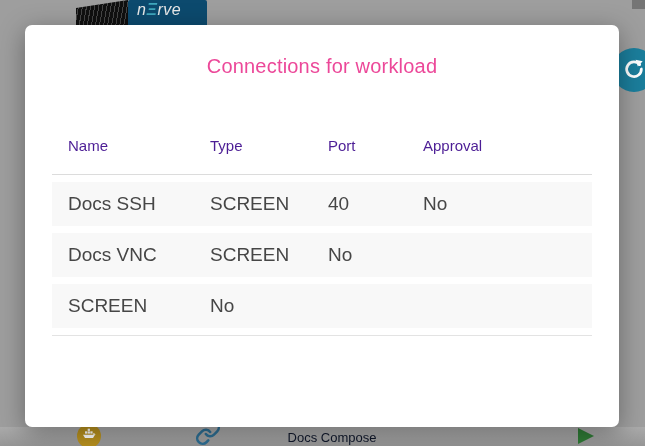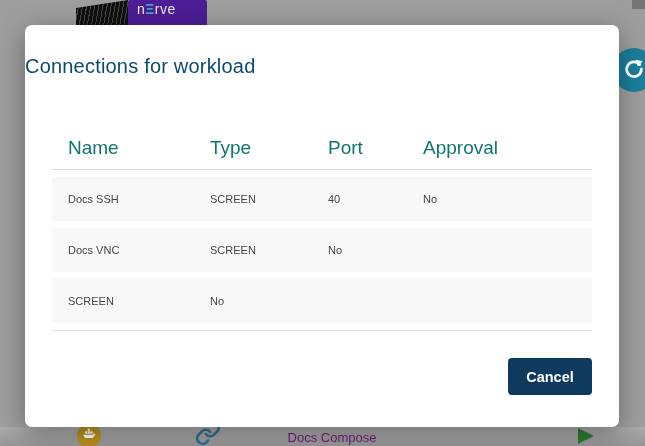--- a/index.html
+++ b/index.html
@@ -15,24 +15,24 @@
   .device {
     position:absolute; left:76px; top:0; width:131px; height:27px;
     display:flex;
   }
   .device-fins {
     width:52px; height:100%;
     background:repeating-linear-gradient(100deg,#101010 0 3px,#454545 3px 4px);
     clip-path:polygon(0 30%, 100% 0, 100% 100%, 0 100%);
   }
   .device-panel {
-    flex:1; background:#4c1d95; border-radius:2px;
+    flex:1; background:#0c4a6e; border-radius:2px;
     display:flex; align-items:flex-start; justify-content:flex-start;
     padding:4px 0 0 9px;
-    color:#e9e9e9; font-size:14px; letter-spacing:0.5px; line-height:11px;
+    color:#e9e9e9; font-size:16px; letter-spacing:0.5px; line-height:11px;font-style:italic;
   }
   .brand-xi { color:#3fa7bd; font-weight:700; }
   .corner-patch {
     position:absolute; right:0; top:0; width:13px; height:9px; background:#757575;
   }
   .refresh-fab {
     position:absolute; left:612px; top:48px; width:44px; height:44px;
     border-radius:50%; background:#1b7e9c;
     display:flex; align-items:center; justify-content:center;
     border:none; cursor:pointer;
@@ -45,51 +45,51 @@
   .docker-badge {
     position:absolute; left:77px; top:424px; width:24px; height:24px;
     border-radius:50%; background:#b8911f;
     display:flex; align-items:center; justify-content:center;
   }
   .link-btn {
     position:absolute; left:195px; top:420px; width:26px; height:26px;
     background:none; border:none; cursor:pointer; padding:0;
     color:#2d6e93;
   }
-  .row-text { position:absolute; top:430px; font-size:13px; color:#701a75; text-align:center; }
+  .row-text { position:absolute; top:430px; font-size:13px; color:#0f172a; text-align:center; }
   .row-text.name { left:262px; width:140px; }
   .row-text.version { left:431px; width:100px; }
   .play-btn {
     position:absolute; left:577px; top:428px; width:18px; height:16px;
     background:none; border:none; cursor:pointer; padding:0;
   }
 
   
   .modal {
     position:absolute; left:25px; top:25px; width:594px; height:402px;
     background:#ffffff; border-radius:7px;
     box-shadow:0 6px 26px rgba(0,0,0,0.35);
   }
   .modal-title {
-    margin-top:30px; text-align:left;
-    font-size:20px; font-weight:400; color:#0c4a6e; letter-spacing:0.2px;
+    margin-top:30px; text-align:center;
+    font-size:20px; font-weight:400; color:#ec4899; letter-spacing:0.2px;
   }
 
   .conn-table { position:absolute; left:27px; top:112px; width:540px; }
   .tgrid {
     display:grid; grid-template-columns:142px 118px 95px 1fr;
     align-items:center; padding-left:16px;
   }
   .thead {
-    padding-bottom:10px; border-bottom:1px solid #dcdcdc;
-    font-size:19px; color:#0f766e;
+    padding-bottom:20px; border-bottom:1px solid #dcdcdc;
+    font-size:15px; color:#4c1d95;
   }
   .trow {
     margin-top:7px; height:44px; background:#f8f8f8;
-    font-size:11px; color:#464646;
+    font-size:19px; color:#464646;
   }
   .t-bottom-line { margin-top:7px; border-top:1px solid #e3e3e3; height:0; }
 
   .cancel-btn {
     position:absolute; right:27px; bottom:32px;
     width:84px; height:37px;
     background:#0d3a5e; color:#ffffff;
     font-family:"Liberation Sans", sans-serif;
     font-size:14.5px; font-weight:700;
     border:none; border-radius:4px; cursor:pointer;
@@ -176,16 +176,15 @@
       </div>
 
       <div class="tgrid trow">
         <div>SCREEN</div>
         <div>No</div>
       </div>
 
       <div class="t-bottom-line"></div>
     </div>
 
-    <button class="cancel-btn">Cancel</button>
   </div>
 
 </div>
 
 </body></html>

